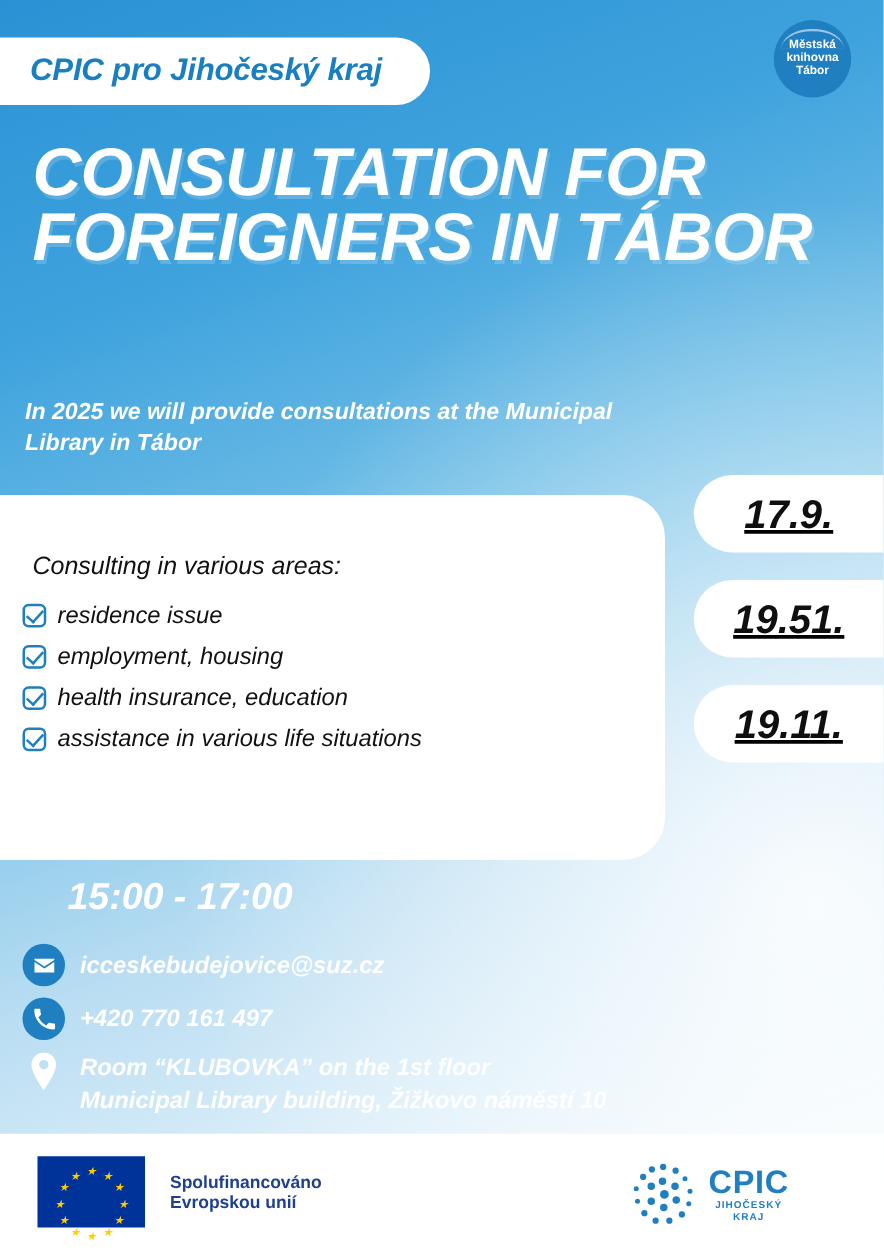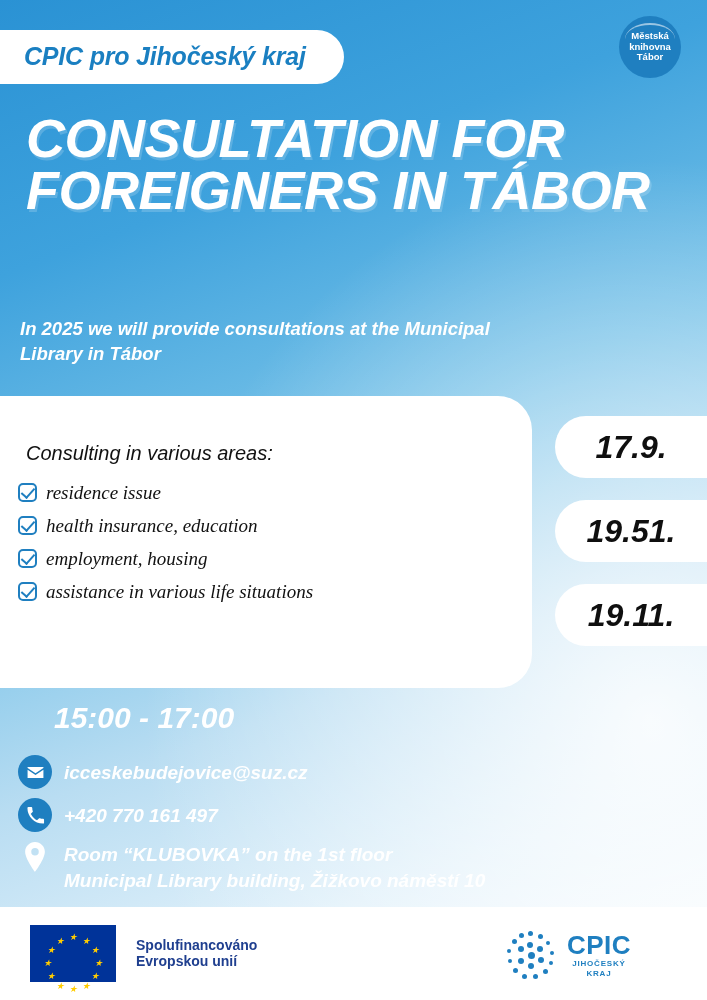--- a/index.html
+++ b/index.html
@@ -95,21 +95,20 @@
     border-radius: 0 34px 34px 0;
     z-index: 4;
   }
   .card .lead {
     position:absolute; left: 26px; top: 46px;
     font-size: 20px; font-style: italic; color: #111;
   }
   .bullets {
     position:absolute; left: 18px; top: 80px;
     list-style: none;
-    font-family: Liberation Serif, serif;
   }
   .bullets li {
     display: flex; align-items: center;
     height: 33px;
     font-size: 19px; font-style: italic; color: #111;
   }
   .chk {
     width: 19px; height: 19px; flex: none;
     margin-right: 9px;
     border: 2px solid #1f7fc0;
@@ -120,21 +119,21 @@
   .chk::after {
     content:"";
     position:absolute; left: 4px; top: 0px;
     width: 6px; height: 11px;
     border: solid #1f7fc0;
     border-width: 0 2.4px 2.4px 0;
     transform: rotate(42deg);
   }
 
   
-  .dates { position: absolute; right: 0; top: 416px; z-index: 5; }
+  .dates { position: absolute; right: 0; top: 380px; z-index: 5; text-decoration: underline; }
   .pill {
     width: 152px; height: 62px;
     background: #ffffff;
     border-radius: 34px 0 0 34px;
     margin-bottom: 22px;
     display: flex; align-items: center; justify-content: center;
     color: #0f0f0f;
     font-size: 32px;
     font-weight: bold;
     font-style: italic;
@@ -245,25 +244,25 @@
 
   <div class="card">
     <div class="lead">Consulting in various areas:</div>
     <ul class="bullets">
       <li>
         <span class="chk"></span>
         <span>residence issue</span>
       </li>
       <li>
         <span class="chk"></span>
-        <span>health insurance, education</span>
+        <span>employment, housing</span>
       </li>
       <li>
         <span class="chk"></span>
-        <span>employment, housing</span>
+        <span>health insurance, education</span>
       </li>
       <li>
         <span class="chk"></span>
         <span>assistance in various life situations</span>
       </li>
     </ul>
   </div>
 
   <div class="dates">
     <div class="pill">17.9.</div>

